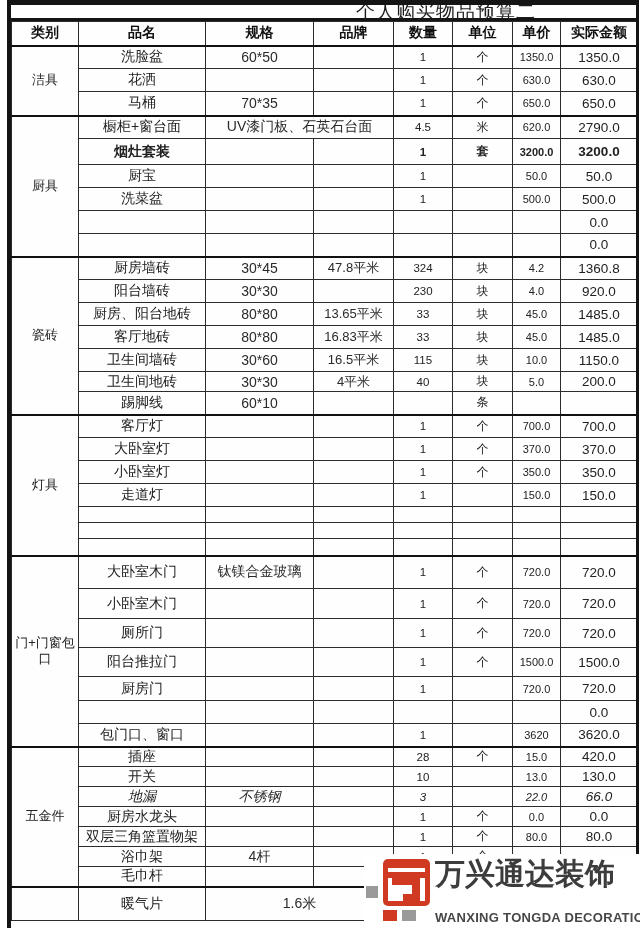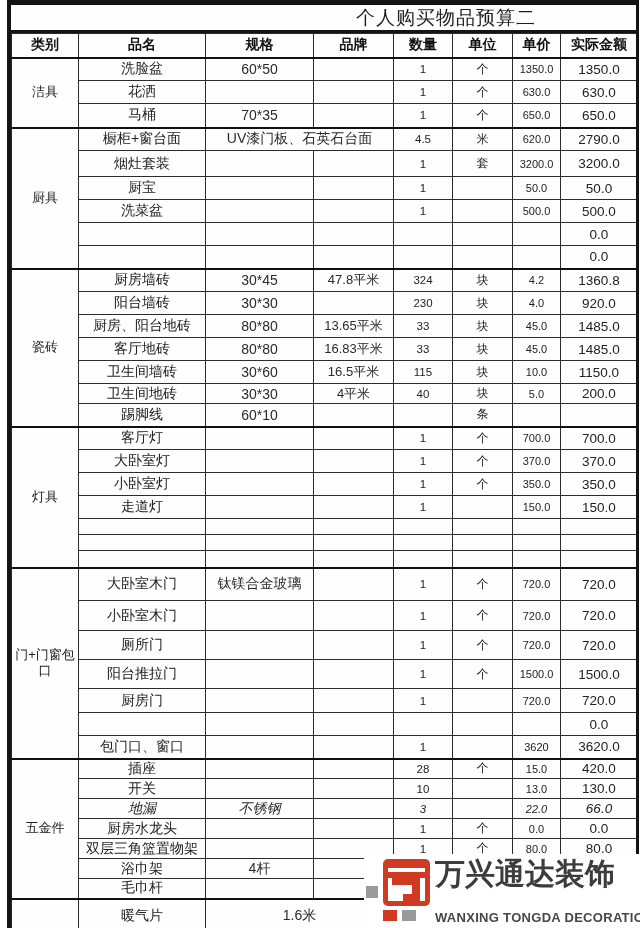--- a/index.html
+++ b/index.html
@@ -9,23 +9,23 @@
   .sheet {
     position: absolute; left: 7px; top: 0;
     width: 632px; height: 928px;
     border-left: 4px solid #141414;
     border-right: 3px solid #141414;
     border-top: 5px solid #141414;
     background: #fefefe;
     overflow: hidden;
   }
   .title-row {
-    height: 28px;
+    height: 16px;
     border-bottom: 3px solid #141414;
-    display: flex; 
+    display: flex; align-items: center;
   }
   .title {
     margin-left: 345px;
     font-size: 19px;
     letter-spacing: 1px;
     color: #1c1c1c;
     white-space: nowrap;
   }
   table { border-collapse: collapse; width: 100%; table-layout: fixed; }
   th, td {
@@ -142,21 +142,21 @@
         </tr>
         <tr class="gstart" style="height: 23px;">
           <td class="cat" rowspan="6">厨具</td>
           <td class="name">橱柜+窗台面</td>
           <td class="spec" colspan="2">UV漆门板、石英石台面</td>
           <td class="qty">4.5</td>
           <td class="unit">米</td>
           <td class="price">620.0</td>
           <td class="amount">2790.0</td>
         </tr>
-        <tr style="height: 26px;">
+        <tr style="height: 26px; font-weight: bold;">
           <td class="name">烟灶套装</td>
           <td class="spec"></td>
           <td class="brand"></td>
           <td class="qty">1</td>
           <td class="unit">套</td>
           <td class="price">3200.0</td>
           <td class="amount">3200.0</td>
         </tr>
         <tr style="height: 23px;">
           <td class="name">厨宝</td>

